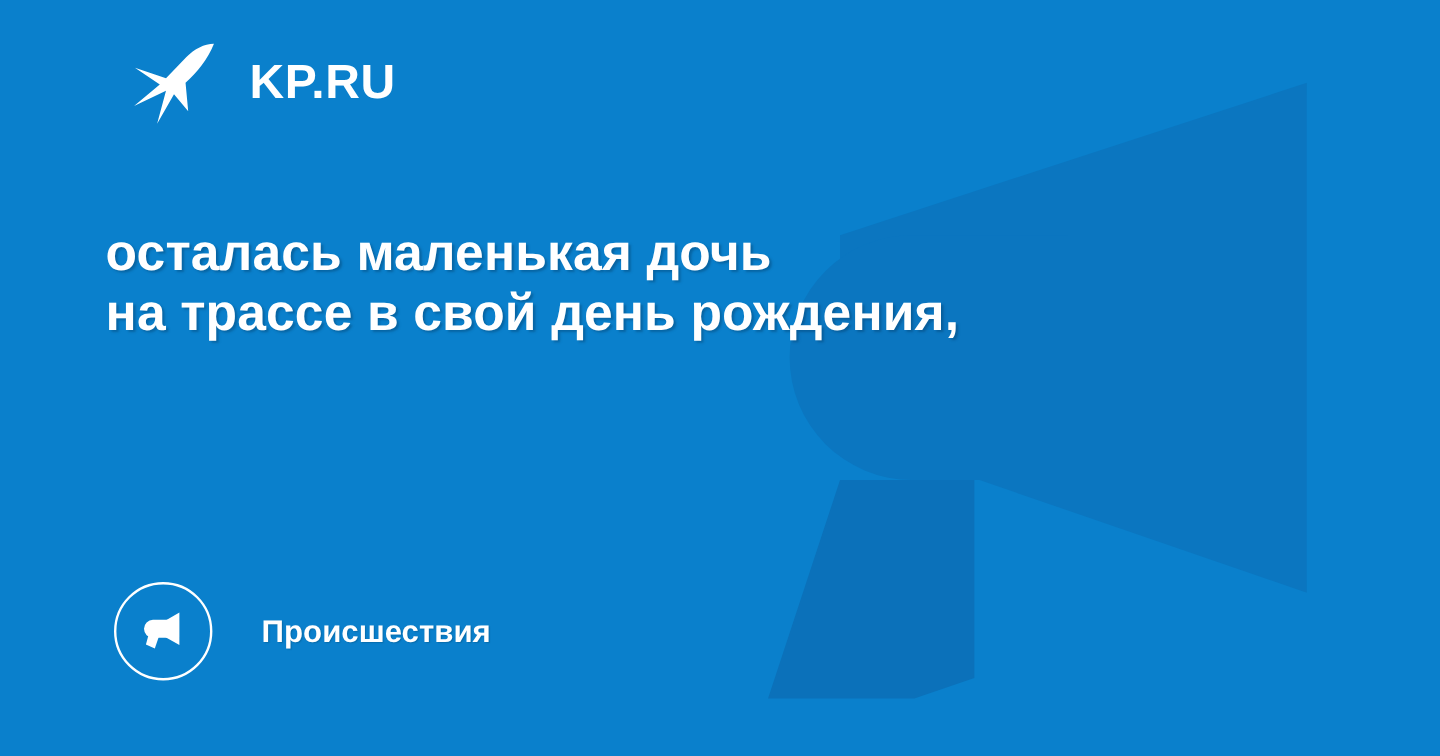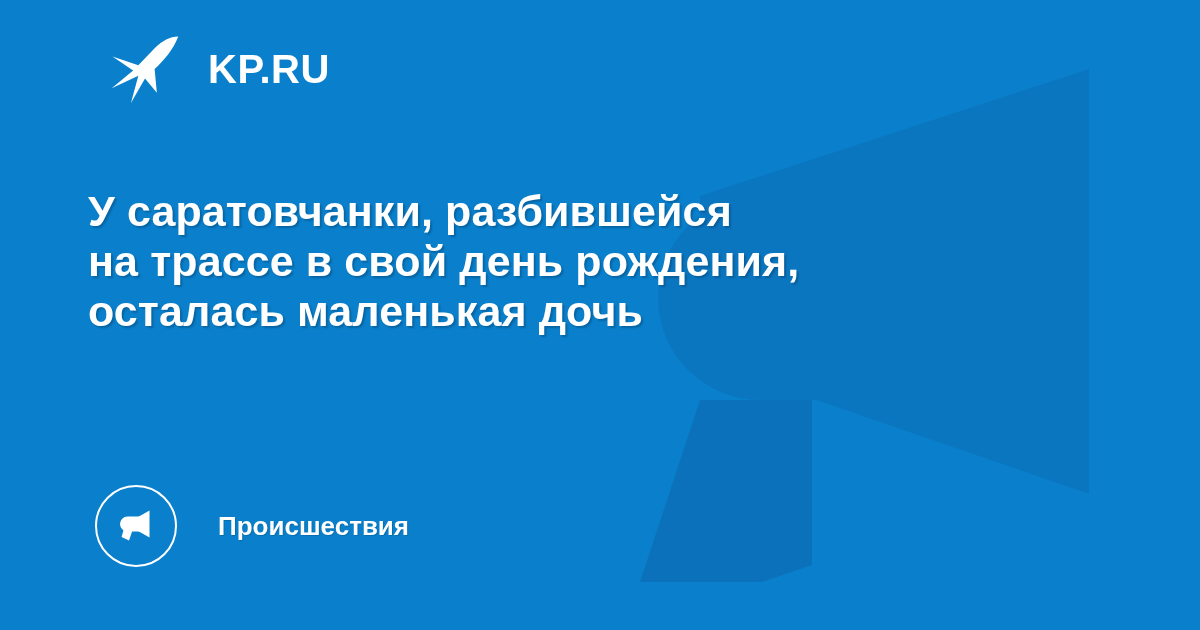--- a/index.html
+++ b/index.html
@@ -135,23 +135,22 @@
                L 31 96
                L 50 63
                L 66 82
                L 63 50
                C 76 38 88 24 95 6 Z"></path>
     </svg>
     <div id="brand-name">KP.RU</div>
   </div>
 
   <div id="headline">
-    <span class="hl-line">У саратовчанки, разбившейся</span>
+    <span class="hl-line">осталась маленькая дочь</span>
     <span class="hl-line">на трассе в свой день рождения,</span>
-    <span class="hl-line">осталась маленькая дочь</span>
   </div>
 
   <div id="category">
     <div id="category-icon-wrap">
       <svg width="46" height="46" viewBox="0 0 46 46" aria-hidden="true">
 
         <path fill="#ffffff" d="M 11.5 23.5 L 19.5 27.2 L 16.0 37.5 L 8.6 34.0 Z"></path>
 
         <path fill="#ffffff" d="M 14.5 13.5 L 27 13.5 L 27 28.5 L 14.5 28.5 A 7.5 7.5 0 0 1 14.5 13.5 Z"></path>
 

